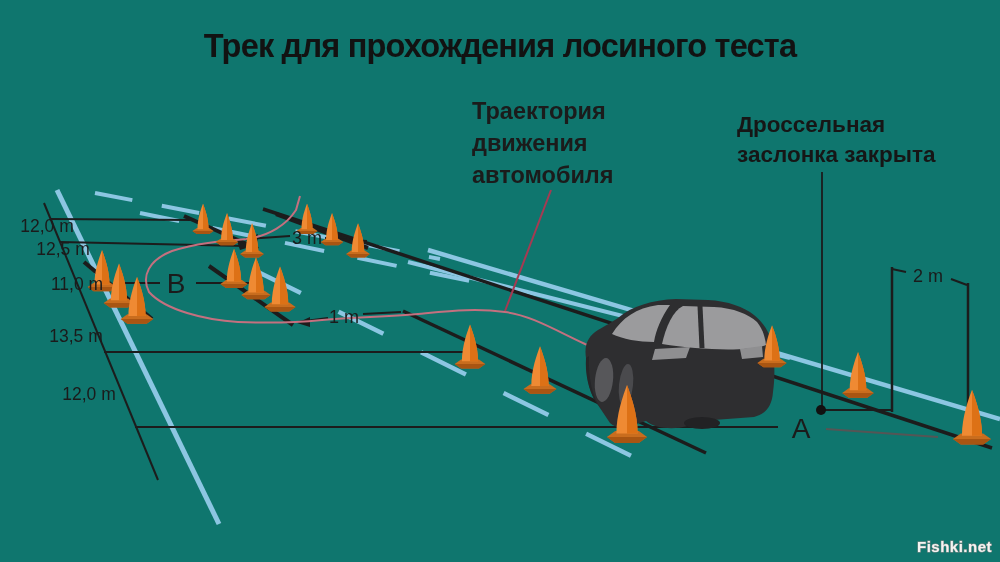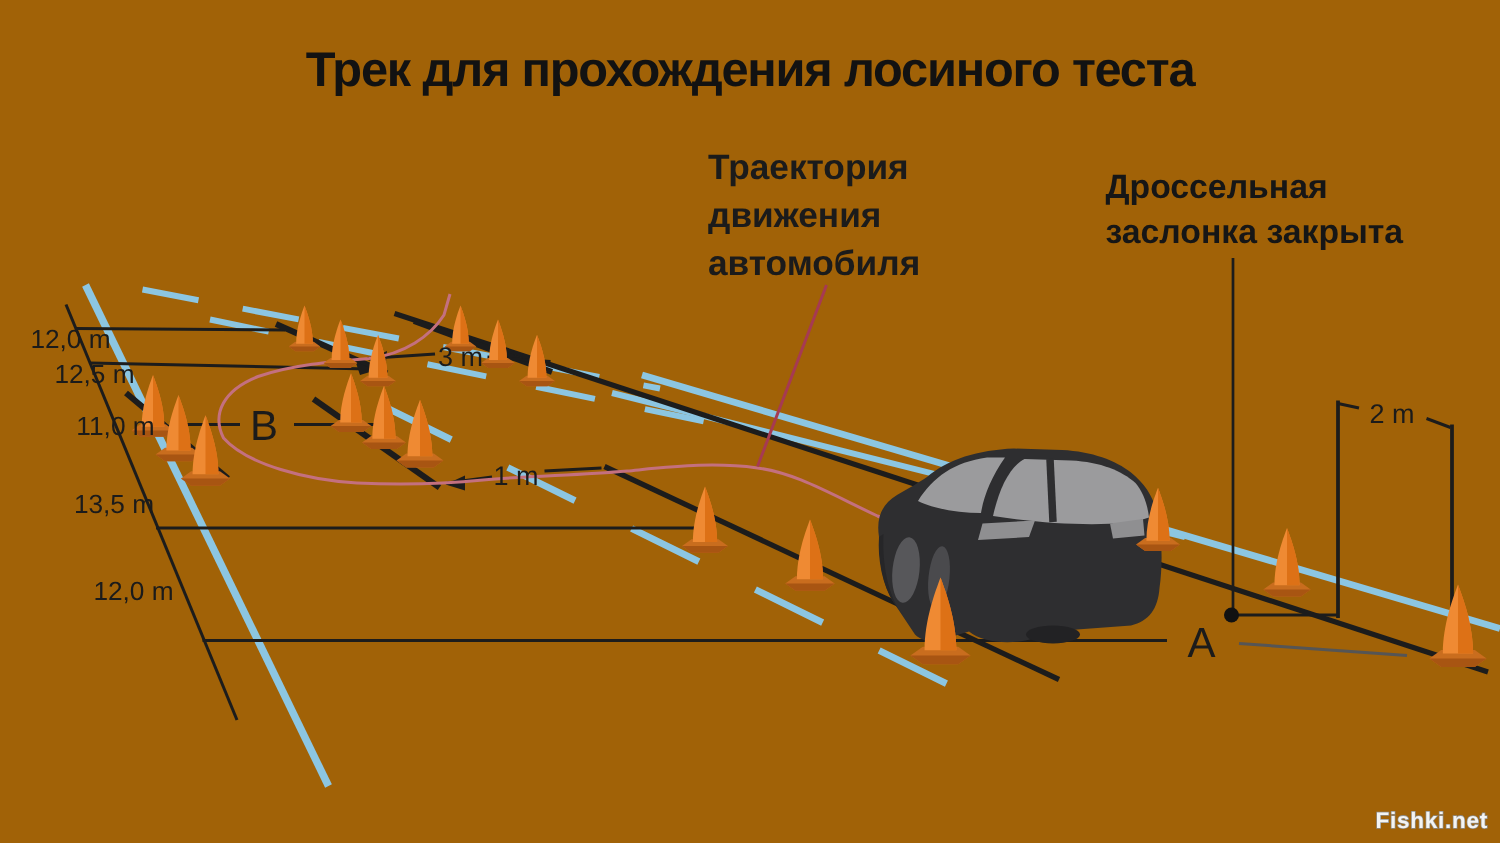--- a/index.html
+++ b/index.html
@@ -1,16 +1,16 @@
 <!DOCTYPE html>
 <html><head>
 <meta charset="utf-8">
 <style>
   html,body{margin:0;padding:0;background:#e9e9e8;}
-  .stage{position:relative;width:1000px;height:562px;background:#a16207;overflow:hidden;}
+  .stage{position:relative;width:1000px;height:562px;background:#0f766e;overflow:hidden;}
   svg{display:block;}
   svg text{font-family:"Liberation Sans","DejaVu Sans",sans-serif;fill:#1b1b1b;}
   .title-t{font-size:32.5px;font-weight:bold;fill:#121212;letter-spacing:-0.8px;}
   .m-label{font-size:17.5px;}
   .gap-label{font-size:18px;}
   .pt-label{font-size:28px;}
   .ann-red{font-size:23.5px;font-weight:bold;}
   .ann-black{font-size:22.5px;font-weight:bold;fill:#161616;}
   .wm{font-size:15px;font-weight:bold;fill:#f4f4f2;stroke:#8e8e8c;stroke-width:1;paint-order:stroke;letter-spacing:.5px;}
 </style>

